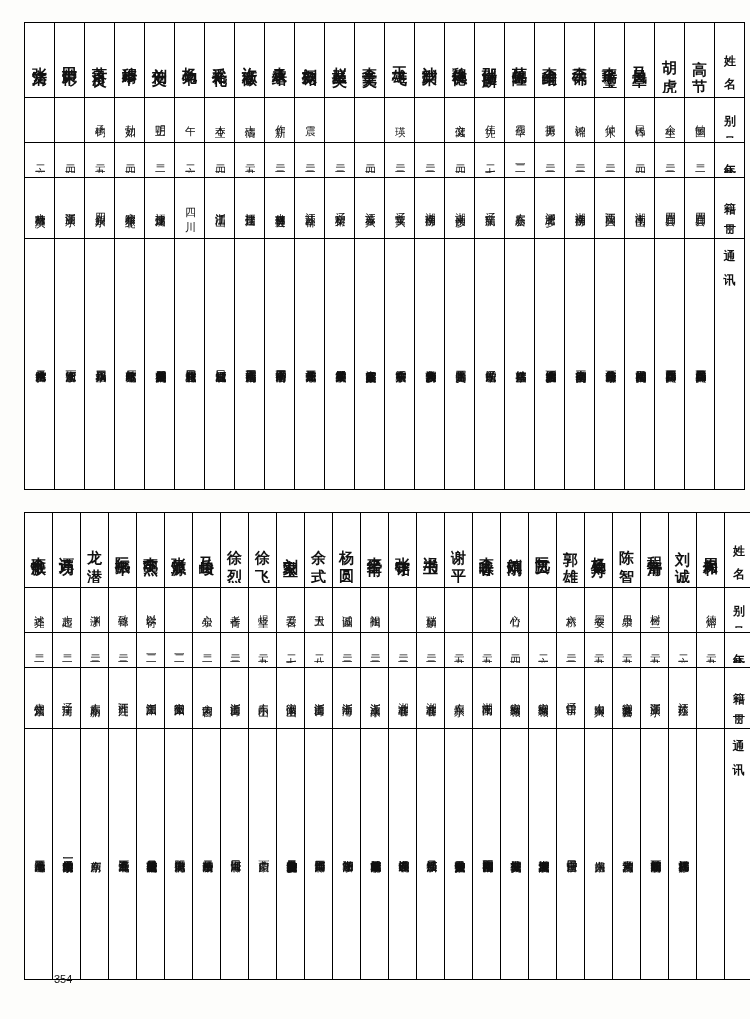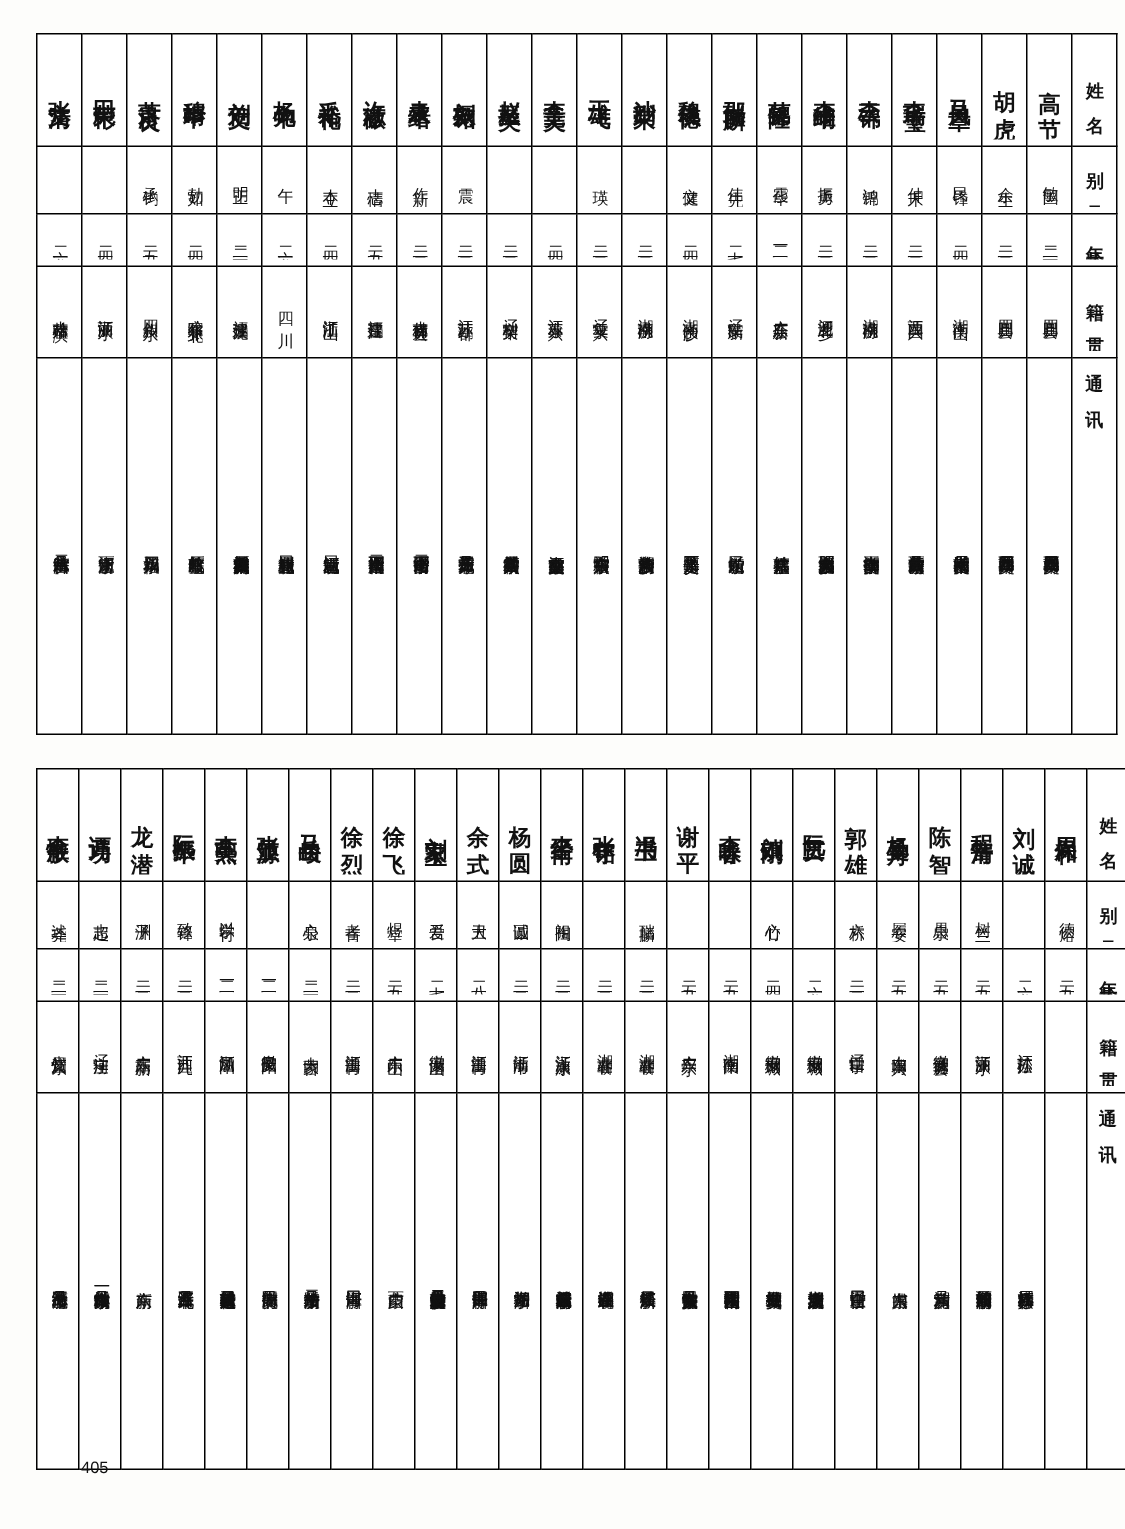--- a/index.html
+++ b/index.html
@@ -847,14 +847,14 @@
               <div class="vt"></div>
             </td>
             <td class="r-addr hdr colhead" style="width: 27px;">
               <div class="vt">通　讯　处</div>
             </td>
           </tr>
         </tbody>
     </table>
   </div>
 
-  <div class="pageno">405</div>
+  <div class="pageno">354</div>
 </div>
 
 </body></html>

